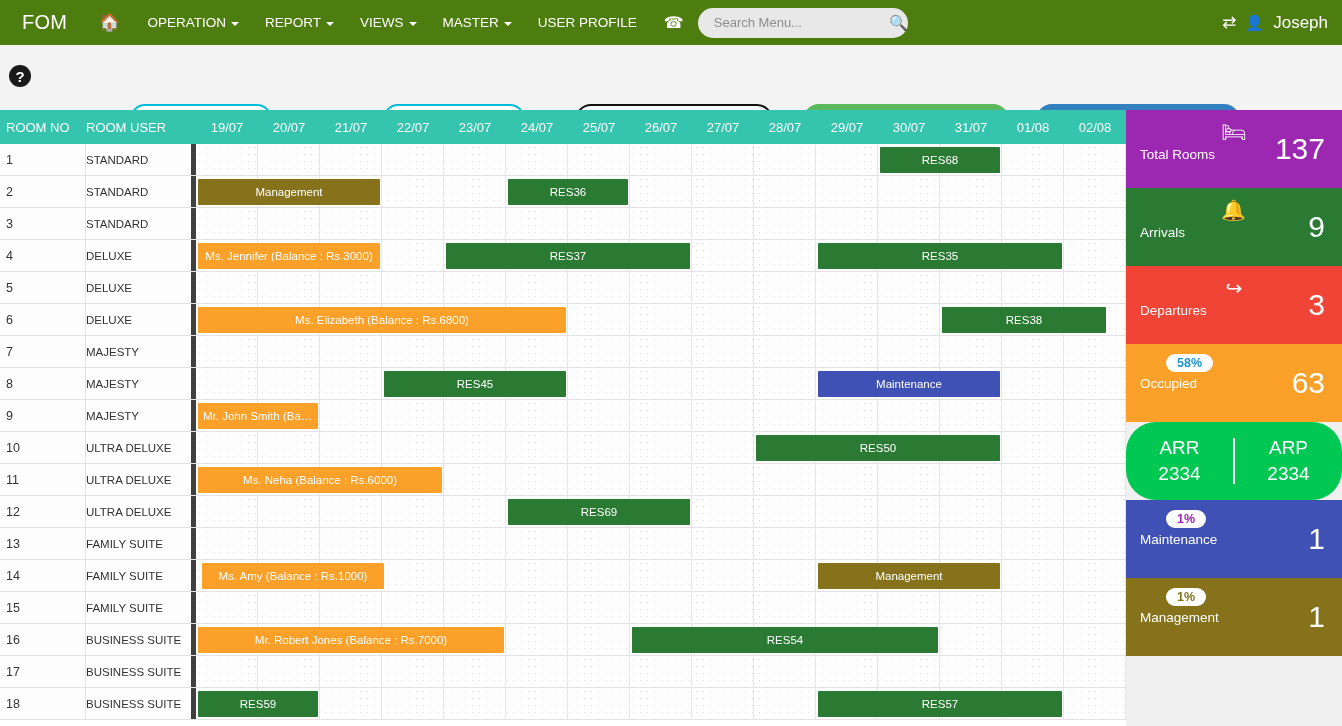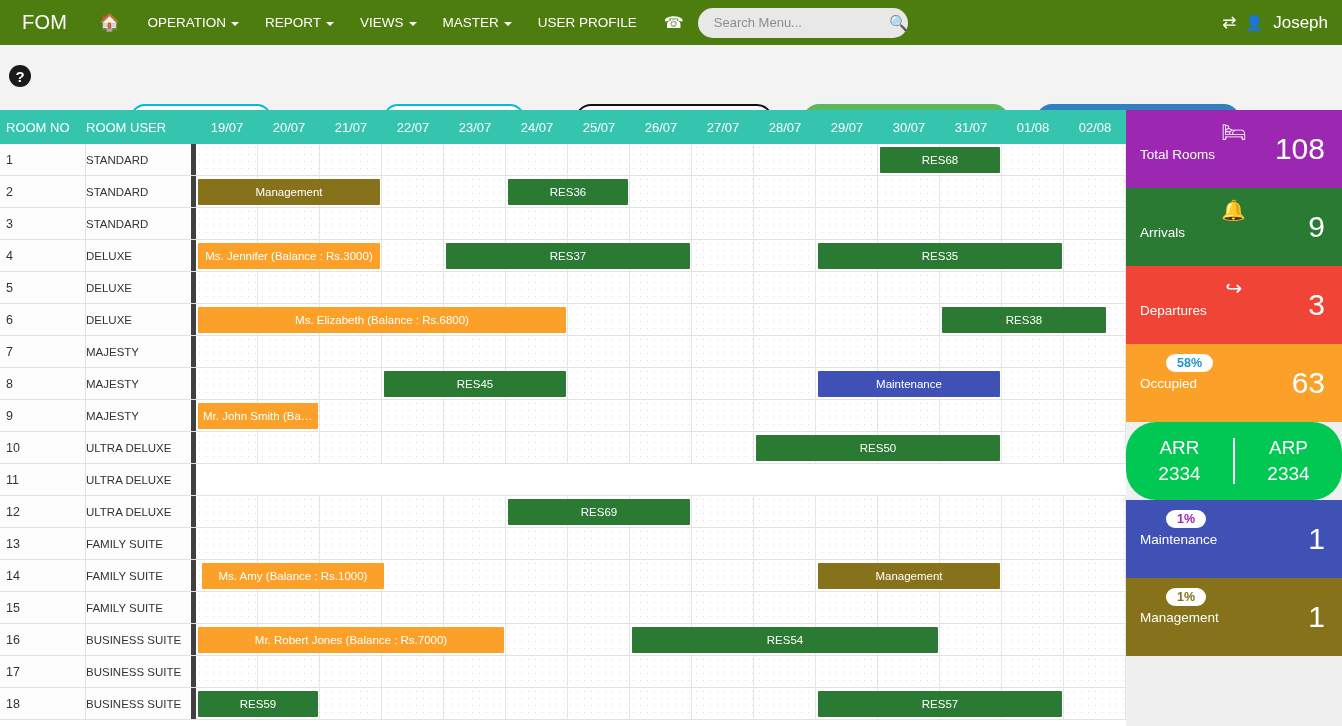--- a/index.html
+++ b/index.html
@@ -529,20 +529,40 @@
           <div class="c-day"></div>
           <div class="c-day"></div>
           <div class="bar res" style="left: 560px; width: 244px;">
             <span>RES50</span>
           </div>
         </div>
       </div>
       <div class="row">
         <div class="c-roomno">11</div>
         <div class="c-roomtype">ULTRA DELUXE</div>
+        <div class="c-track">
+          <div class="c-day"></div>
+          <div class="c-day"></div>
+          <div class="c-day"></div>
+          <div class="c-day"></div>
+          <div class="c-day"></div>
+          <div class="c-day"></div>
+          <div class="c-day"></div>
+          <div class="c-day"></div>
+          <div class="c-day"></div>
+          <div class="c-day"></div>
+          <div class="c-day"></div>
+          <div class="c-day"></div>
+          <div class="c-day"></div>
+          <div class="c-day"></div>
+          <div class="c-day"></div>
+          <div class="bar guest" style="left: 2px; width: 244px;">
+            <span>Ms. Neha (Balance : Rs.6000)</span>
+          </div>
+        </div>
       </div>
       <div class="row">
         <div class="c-roomno">12</div>
         <div class="c-roomtype">ULTRA DELUXE</div>
         <div class="c-track">
           <div class="c-day"></div>
           <div class="c-day"></div>
           <div class="c-day"></div>
           <div class="c-day"></div>
           <div class="c-day"></div>
@@ -705,21 +725,21 @@
           </div>
         </div>
       </div>
     </div>
 </div>
 
 <div id="sidebar">
     <div class="stat" style="background: rgb(156, 39, 176); height: 78px;">
       <span class="stat-ico">🛏</span>
       <div class="stat-label">Total Rooms</div>
-      <div class="stat-value">108</div>
+      <div class="stat-value">137</div>
     </div>
     <div class="stat" style="background: rgb(42, 122, 52); height: 78px;">
       <span class="stat-ico">🔔</span>
       <div class="stat-label">Arrivals</div>
       <div class="stat-value">9</div>
     </div>
     <div class="stat" style="background: rgb(240, 68, 54); height: 78px;">
       <span class="stat-ico">↪</span>
       <div class="stat-label">Departures</div>
       <div class="stat-value">3</div>

